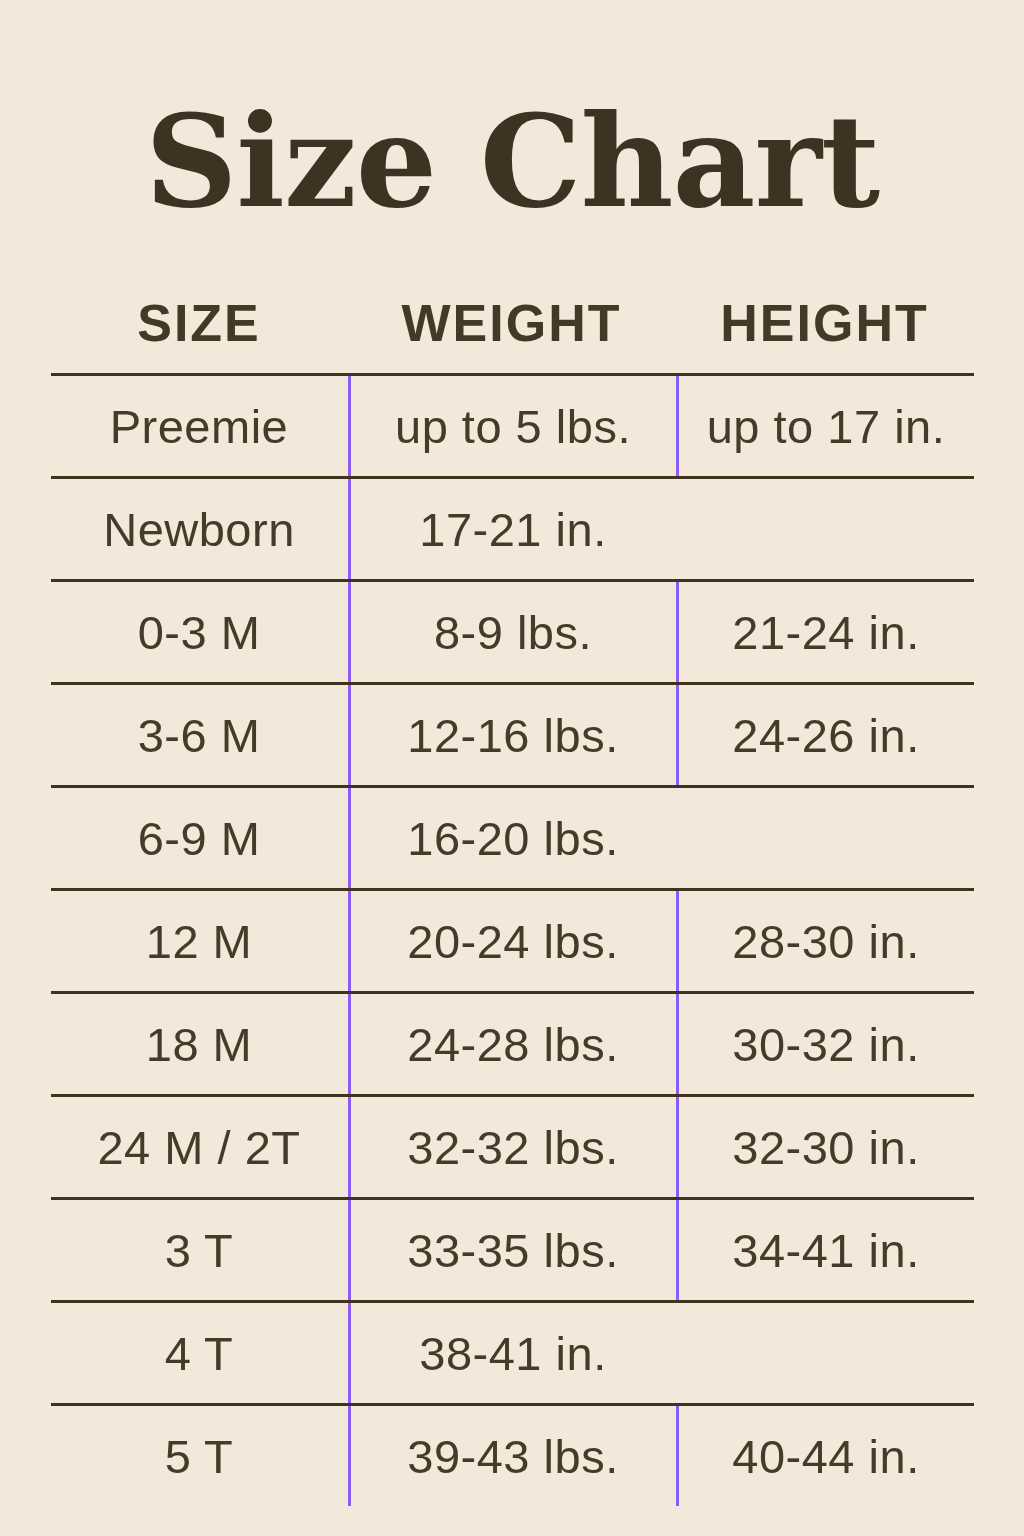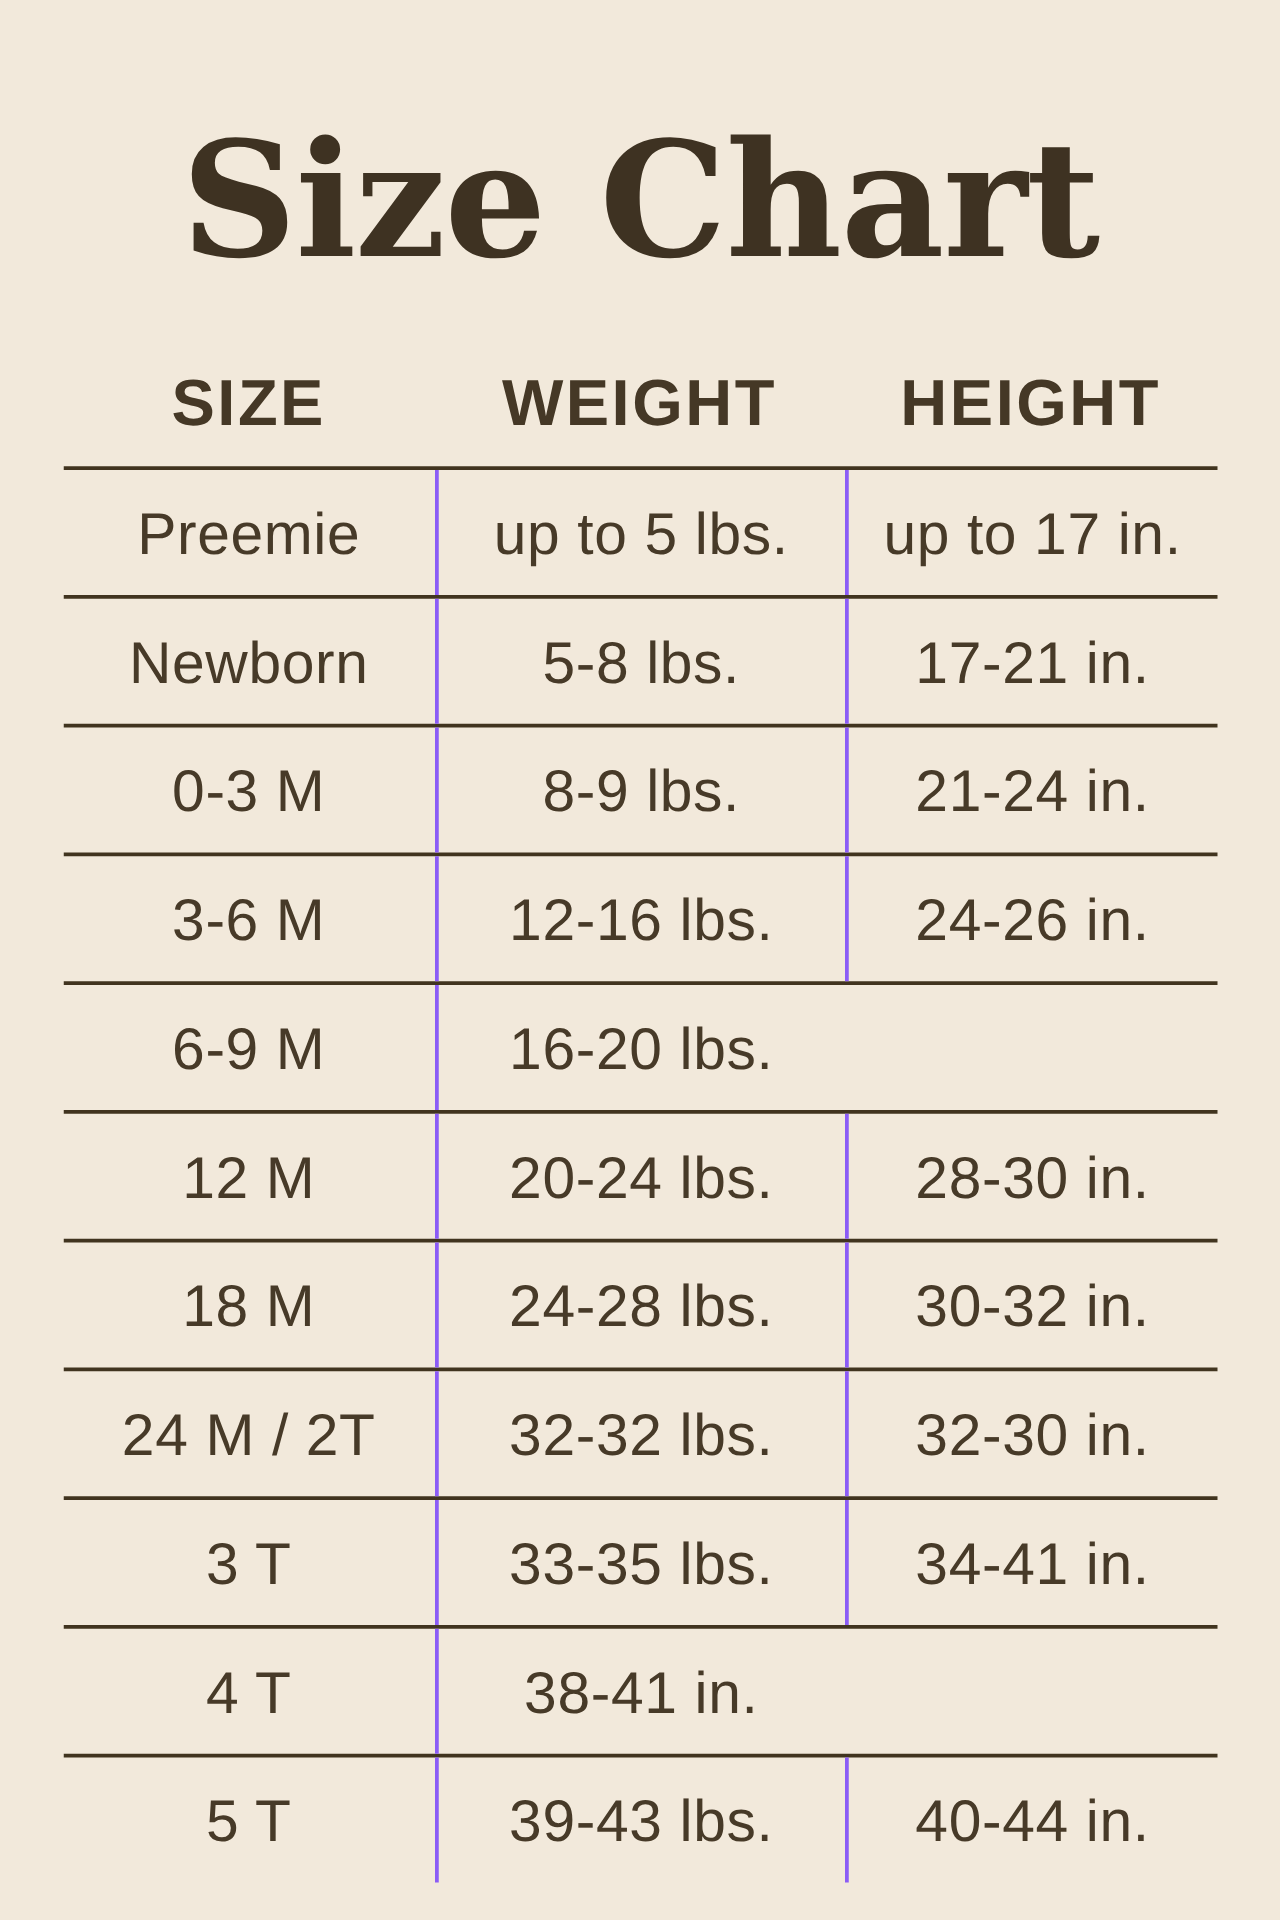--- a/index.html
+++ b/index.html
@@ -88,21 +88,20 @@
 
     <div class="tbody">
   <div class="tr">
     <div class="td col-size">Preemie</div>
     <div class="td col-weight">up to 5 lbs.</div>
     <div class="td col-height">up to 17 in.</div>
   </div>
 
   <div class="tr">
     <div class="td col-size">Newborn</div>
-    <div class="td col-weight">5-8 lbs.</div>
     <div class="td col-height">17-21 in.</div>
   </div>
 
   <div class="tr">
     <div class="td col-size">0-3 M</div>
     <div class="td col-weight">8-9 lbs.</div>
     <div class="td col-height">21-24 in.</div>
   </div>
 
   <div class="tr">

